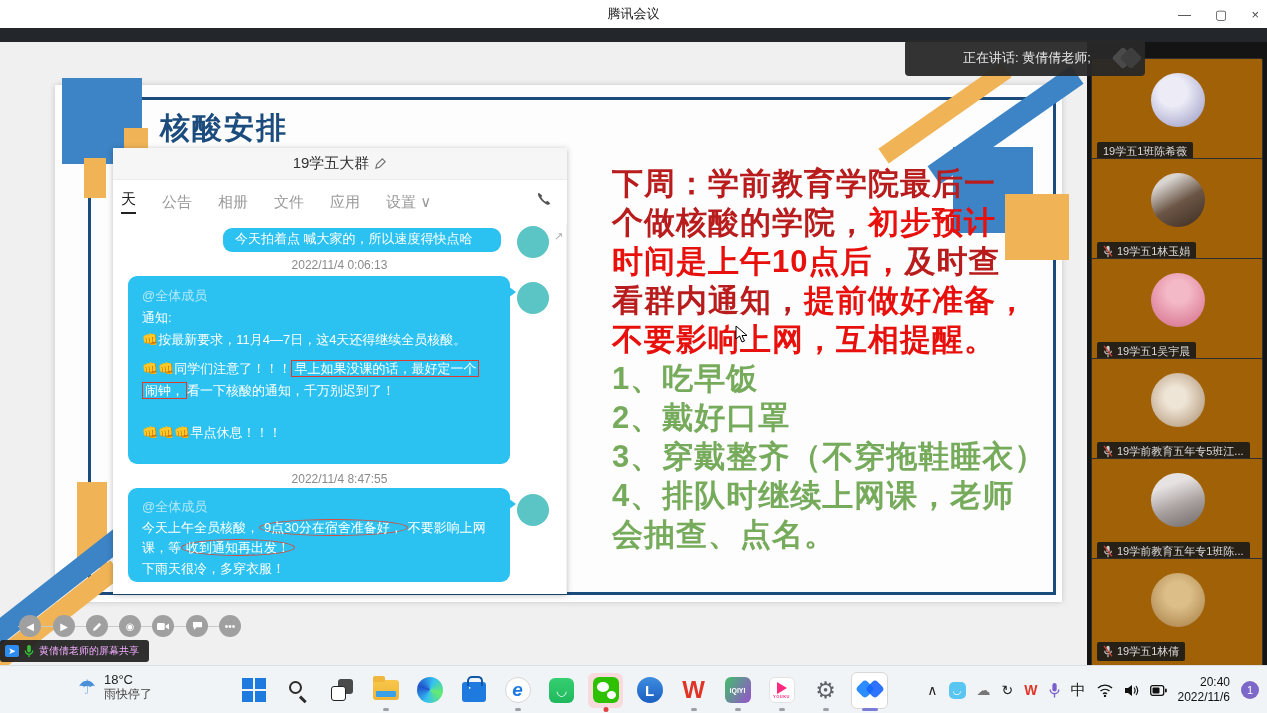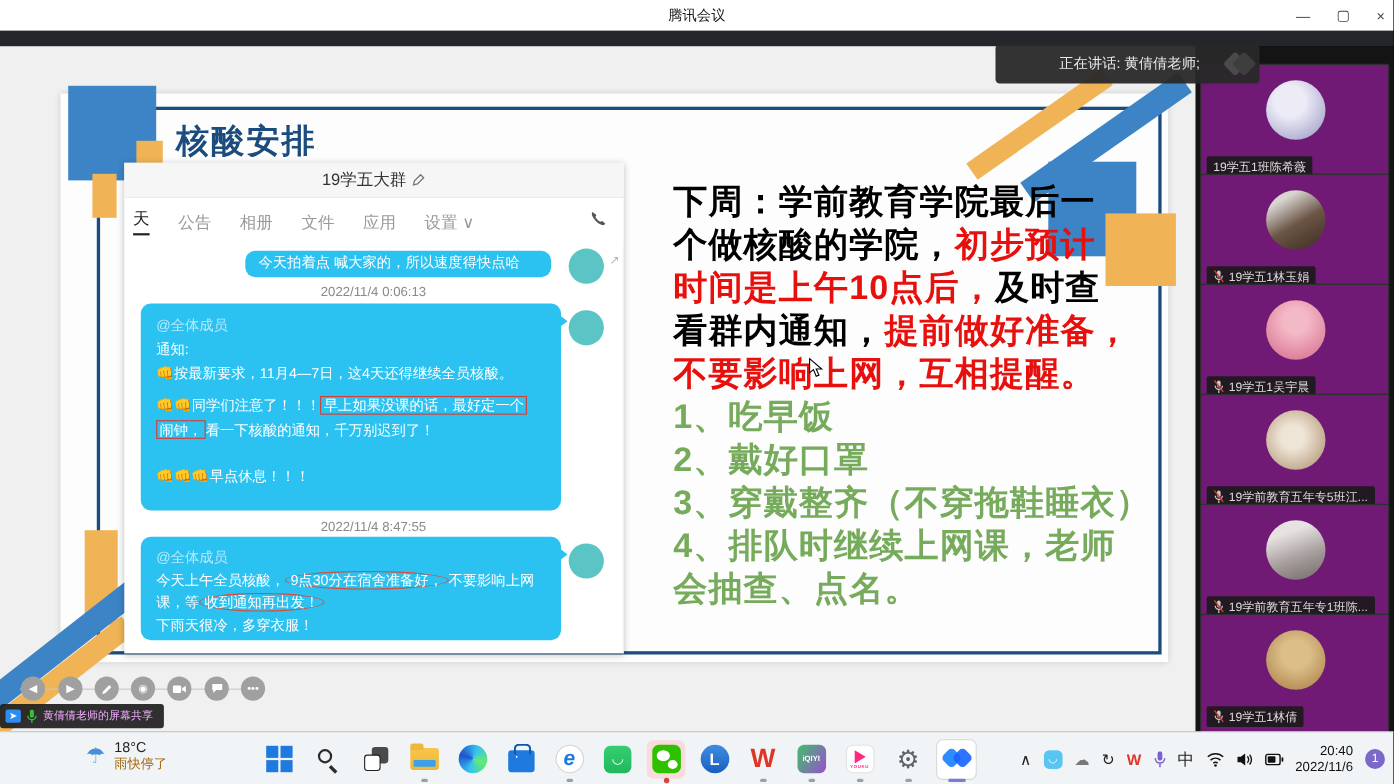--- a/index.html
+++ b/index.html
@@ -35,55 +35,55 @@
   .ts{position:absolute;width:100%;text-align:center;font-size:12px;color:#8a8a8a;}
   .avatar-teal{position:absolute;width:32px;height:32px;border-radius:50%;background:#5bc4c4;}
   .redbox{border:1.5px solid #d93b2f;padding:0 2px;}
   .redellipse{border:1.5px solid #d94b3b;border-radius:50%;padding:0 4px;}
   .clipped{overflow:hidden;display:flex;align-items:flex-end;padding:2px 12px;}
   .clipped span{white-space:nowrap;}
 
   
   .notice{position:absolute;left:612px;top:122px;width:460px;}
   .nline{white-space:nowrap;font-size:31px;line-height:39px;font-weight:bold;letter-spacing:1px;}
-  .c-black{color:#000000;} .c-red{color:#e8100c;} .c-green{color:#77ab5c;}
+  .c-black{color:#b91c1c;} .c-red{color:#e8100c;} .c-green{color:#77ab5c;}
 
   
   .banner{position:absolute;left:905px;top:40px;width:240px;height:36px;background:rgba(40,40,40,.95);border-radius:4px;display:flex;align-items:center;padding:0 10px;gap:24px;z-index:30;}
   .banner .div{width:1px;height:16px;background:#5a5a5a;}
   .banner .txt{color:#e8e8e8;font-size:13px;white-space:nowrap;}
   .banner .logo{margin-left:auto;display:flex;}
   .banner .logo i{width:16px;height:16px;background:#4a4a4a;border-radius:3px;transform:rotate(45deg);display:inline-block;}
   .banner .logo i+i{margin-left:-8px;background:#3e3e3e;}
 
   
   .tb-line{position:absolute;left:18px;top:584px;width:216px;height:1px;background:#c9c9c9;}
   .tb-btn{position:absolute;top:573px;width:22px;height:22px;border-radius:50%;background:#a0a0a0;color:#fff;display:flex;align-items:center;justify-content:center;font-size:10px;}
   .share-pill{position:absolute;left:0;top:598px;height:22px;background:rgba(30,30,30,.92);border-radius:3px;display:flex;align-items:center;gap:5px;padding:0 10px 0 5px;z-index:25;}
   .share-pill .txt{color:#f0abfc;font-size:10px;white-space:nowrap;}
   .share-ico{width:14px;height:12px;background:#2d8cf0;border-radius:2px;color:#fff;font-size:9px;line-height:12px;text-align:center;}
 
   
   .panel{position:absolute;left:1087px;top:42px;width:180px;height:623px;background:#141414;}
-  .tile{position:absolute;left:4px;width:172px;height:109px;background:#701a75;border:1px solid #2e2e2e;border-radius:2px;}
+  .tile{position:absolute;left:4px;width:172px;height:109px;background:#a16207;border:1px solid #2e2e2e;border-radius:2px;}
   .tile .av{position:absolute;left:59px;top:14px;width:54px;height:54px;border-radius:50%;}
   .name-pill{position:absolute;left:5px;bottom:5px;background:rgba(25,25,25,.9);border-radius:2px;padding:2px 6px;display:flex;align-items:center;gap:4px;color:#ddd;font-size:11px;white-space:nowrap;max-width:160px;overflow:hidden;}
   .av1{background:radial-gradient(circle at 40% 35%,#ecebf6 30%,#b9b9d8 70%,#8d8dbb);}
   .av2{background:linear-gradient(150deg,#d8d4d0 20%,#6b5545 55%,#3c2c22);}
   .av3{background:radial-gradient(circle at 50% 35%,#f4b9c6 25%,#e089a0 70%,#c86e88);}
   .av4{background:radial-gradient(circle at 45% 45%,#efe5d6 25%,#c9b49c 65%,#9a8268);}
   .av5{background:linear-gradient(160deg,#e6e2e2 25%,#a89f9e 60%,#6f6a69);}
   .av6{background:radial-gradient(circle at 50% 40%,#dcbe88 30%,#b8935b 75%,#8f6e3e);}
 
   
   .taskbar{position:absolute;left:0;top:665px;width:1267px;height:48px;background:#f1f4f6;border-top:1px solid #dcdfe2;}
   .weather{position:absolute;left:78px;top:6px;display:flex;align-items:center;gap:8px;}
   .weather .u{font-size:20px;color:#4a90d9;}
   .weather .t1{font-size:13px;color:#222;line-height:15px;}
-  .weather .t2{font-size:12px;color:#a16207;line-height:15px;}
+  .weather .t2{font-size:12px;color:#404040;line-height:15px;}
   .apps{position:absolute;left:240px;top:0;height:48px;display:flex;align-items:center;gap:17px;}
   .app{position:relative;width:27px;height:27px;display:flex;align-items:center;justify-content:center;}
   .runbar{position:absolute;left:50%;transform:translateX(-50%);bottom:-7px;width:6px;height:3px;border-radius:2px;background:#9aa0a6;}
   .runbar.red{background:#e04040;width:5px;height:5px;border-radius:50%;bottom:-8px;}
   .runbar.wide{width:16px;background:#7b7bd8;}
   .hl-pink{position:absolute;inset:-4px;background:#f9dadd;border-radius:6px;z-index:0;}
   .hl-white{position:absolute;inset:-5px;background:#ffffff;border:1px solid #d8d8d8;border-radius:6px;z-index:0;}
   .app>*{z-index:1;}
   .win-grid{display:grid;grid-template-columns:11px 11px;grid-template-rows:11px 11px;gap:2px;}
   .win-grid i{background:#1f7ae0;}

